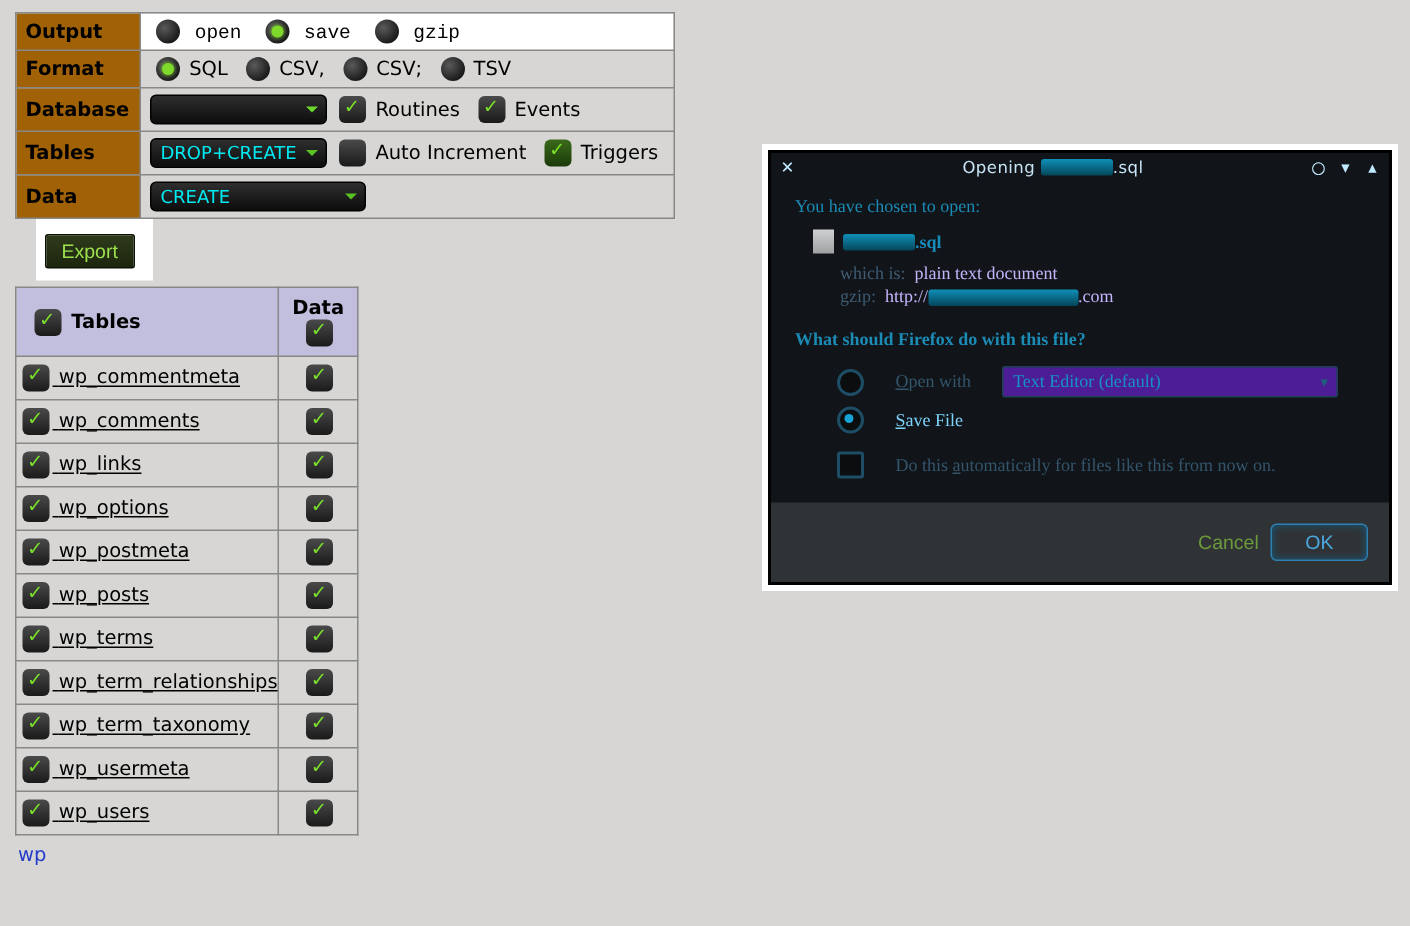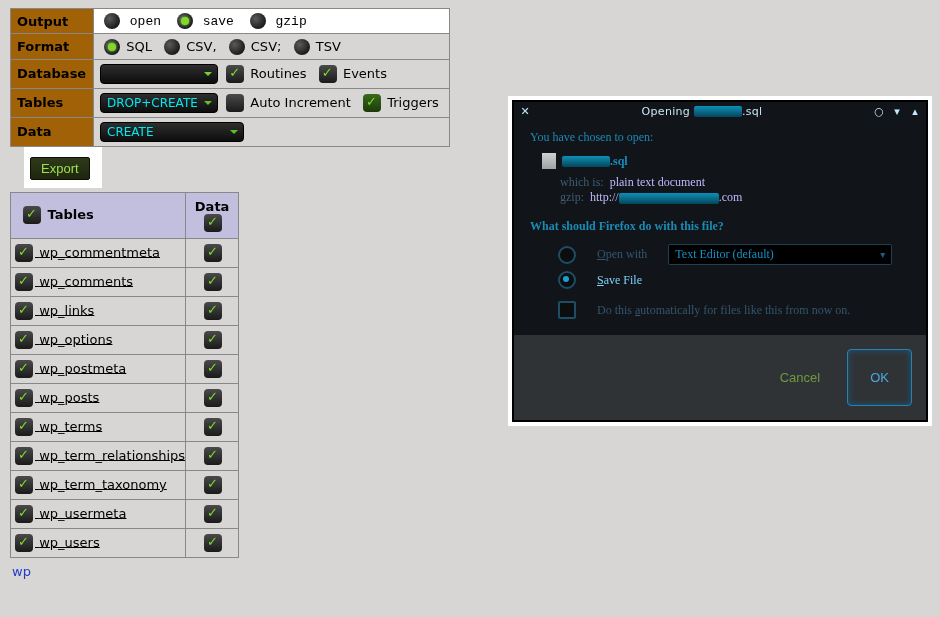--- a/index.html
+++ b/index.html
@@ -244,54 +244,54 @@
   border-radius:50%;
   background:#17a2d6;
 }
 .dlg-chk {
   width: 14px; height: 14px;
   border: 2px solid #1e4e66;
   background: #0b0d0f;
   border-radius: 2px;
 }
 .dlg-select {
-  background:#000000;
+  background:#4c1d95;
   border:1px solid #1e4155;
   color:#1791c5;
   padding: 2px 6px;
   width: 210px;
   display:flex;
   align-items:center;
   justify-content:space-between;
   border-radius:2px;
   font-size:12px;
 }
 .dlg-select::after{
   content:"▾";
   color:#1e5f7e;
   font-size:10px;
 }
 .dlg-buttons {
   background: #ffffff22;
   padding: 14px 14px 14px 14px;
   display:flex;
   justify-content:flex-end;
-  gap: 21px;
+  gap: 2px;
 }
 .btn-cancel {
   color:#6c9a3c;
   background:transparent;
   border:none;
   font-size:13px;
 }
 .btn-ok {
   color:#49a9e0;
   background:transparent;
   border:1px solid #2c80b4;
-  padding: 20px 22px;
+  padding: 4px 22px;
   border-radius: 4px;
   box-shadow: inset 0 0 6px #155b7e;
   font-size:13px;
 }
 .choice-label { color:#33566d; }
 .choice-label .key { text-decoration: underline; }
 </style>
 </head>
 <body>
 

